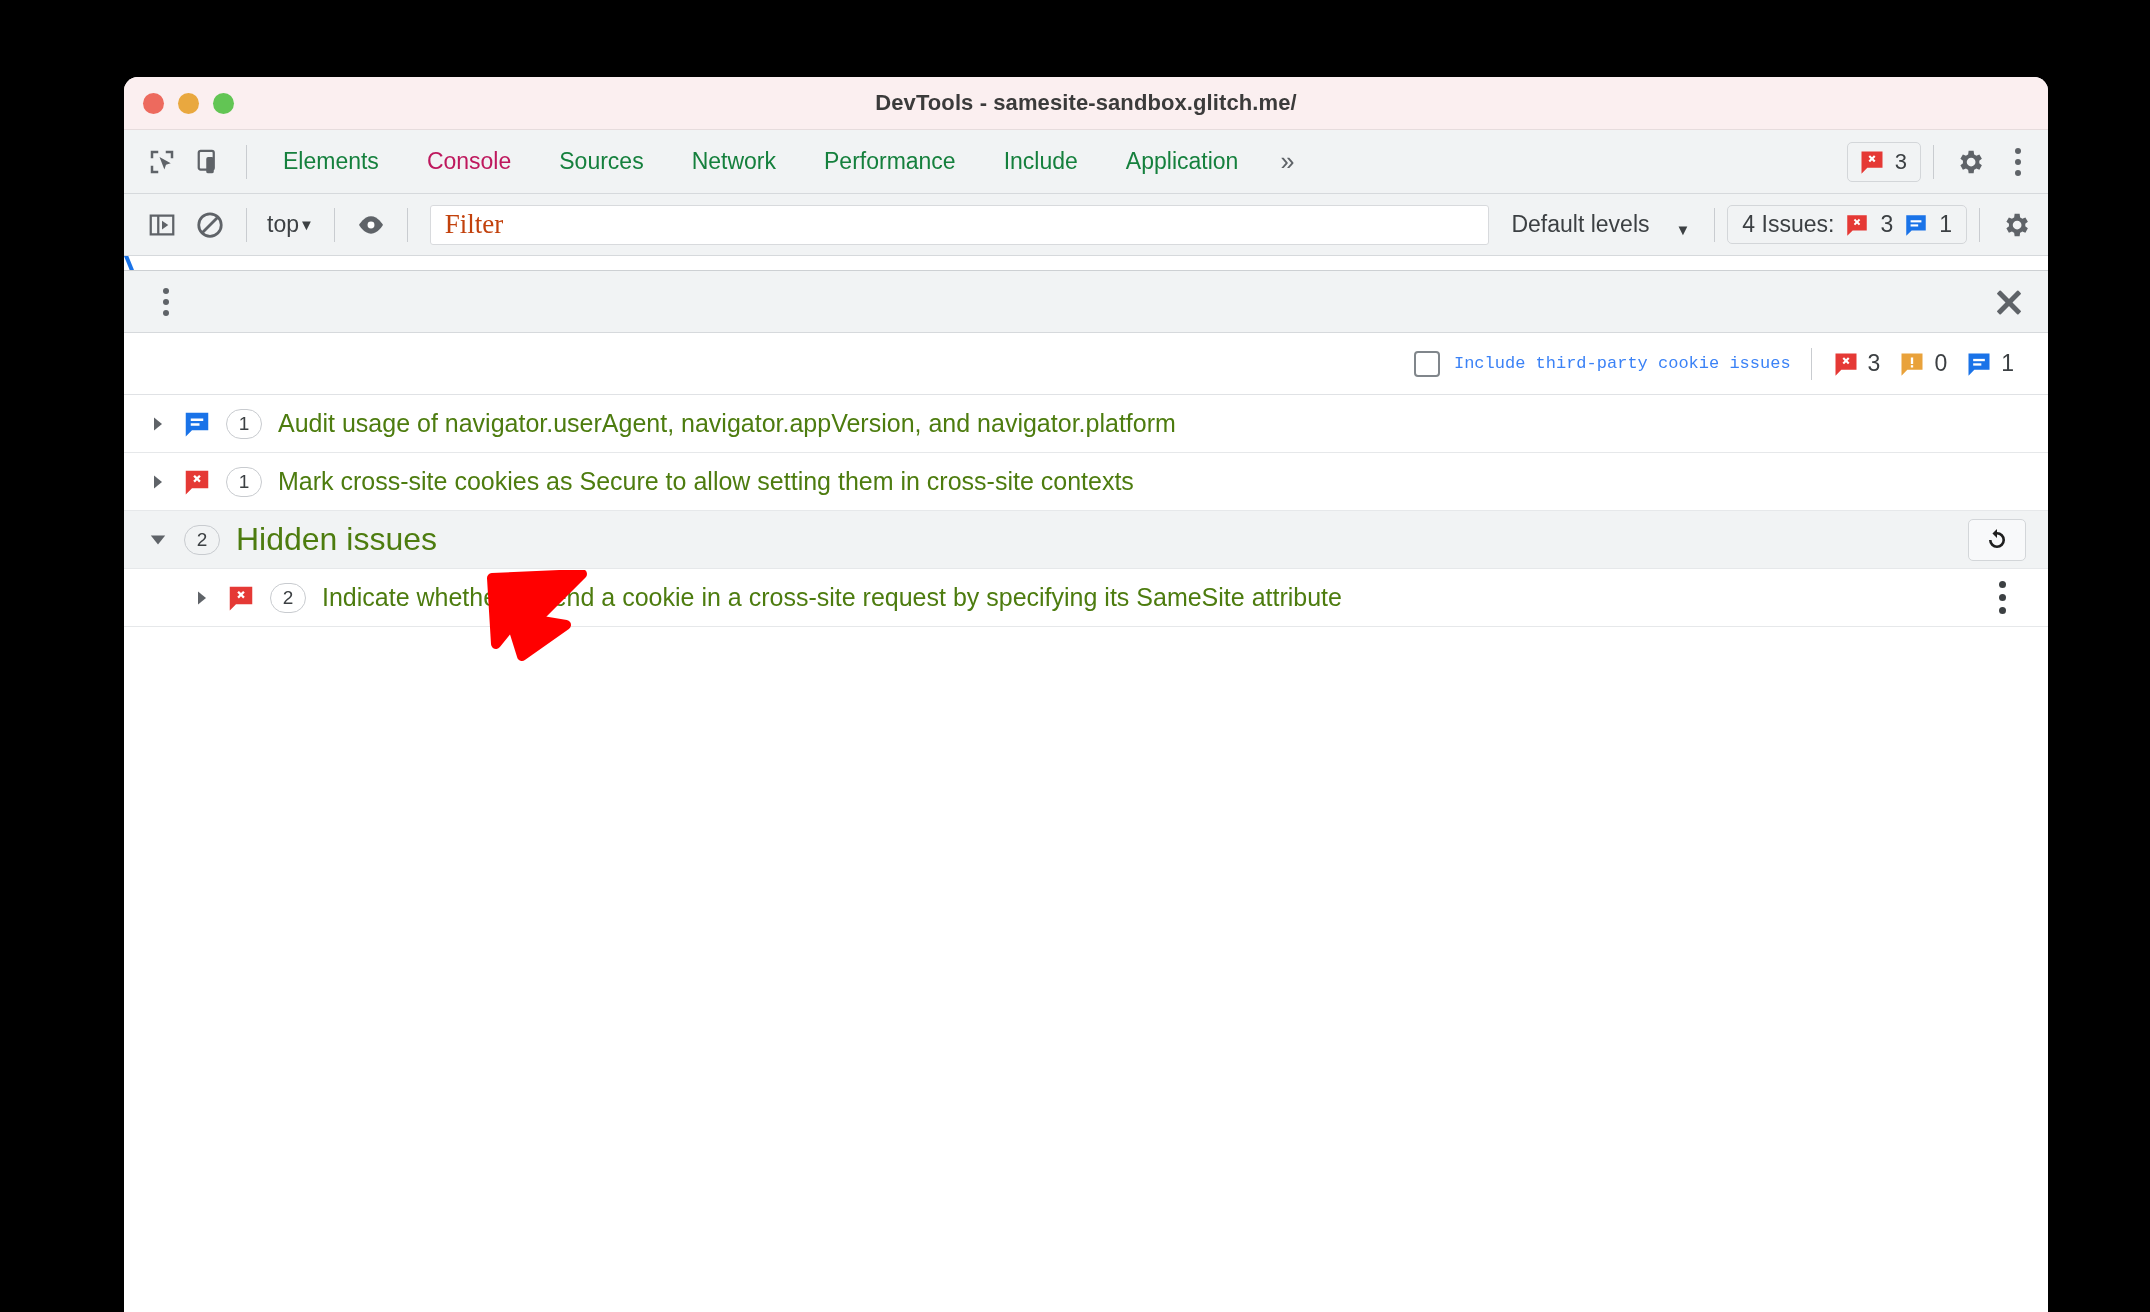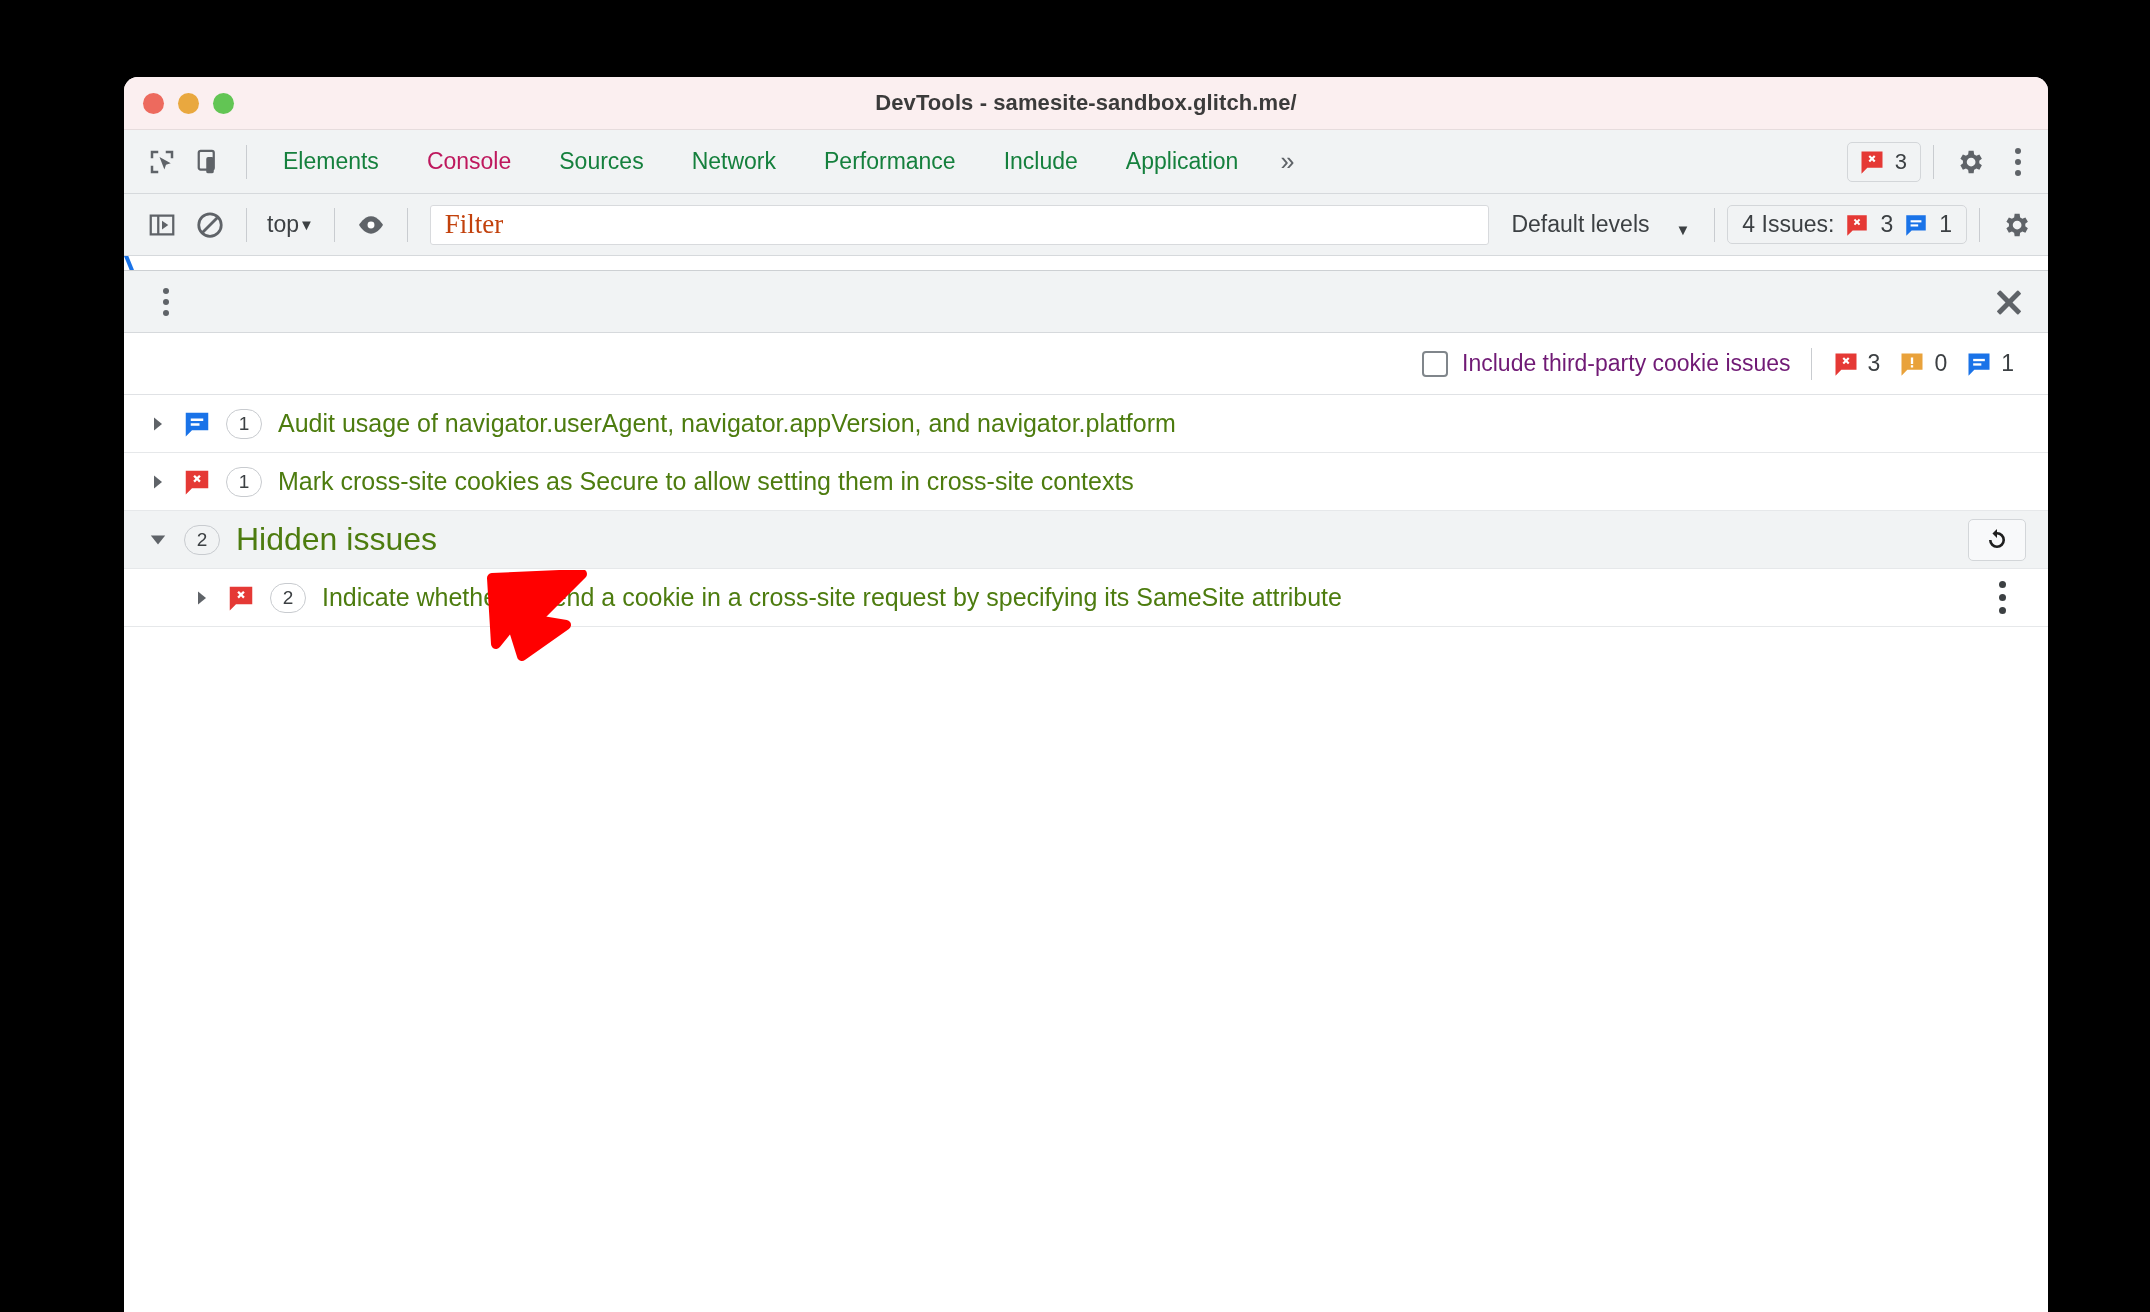--- a/index.html
+++ b/index.html
@@ -249,21 +249,21 @@
     gap: 14px;
   }
   .cbox {
     width: 26px;
     height: 26px;
     border: 2px solid #80868b;
     border-radius: 4px;
     background: #fff;
     box-sizing: border-box;
   }
-  .checkrow .lbl { font-size: 23px; color: #701a75; }
+  .checkrow .lbl { font-size: 17px; color: #3b82f6; font-family: Liberation Mono, monospace; }
   .thin-sep {
     width: 1px;
     height: 32px;
     background: #c9ccd0;
     margin: 0 20px;
   }
   .countgrp {
     display: flex;
     align-items: center;
     gap: 8px;

